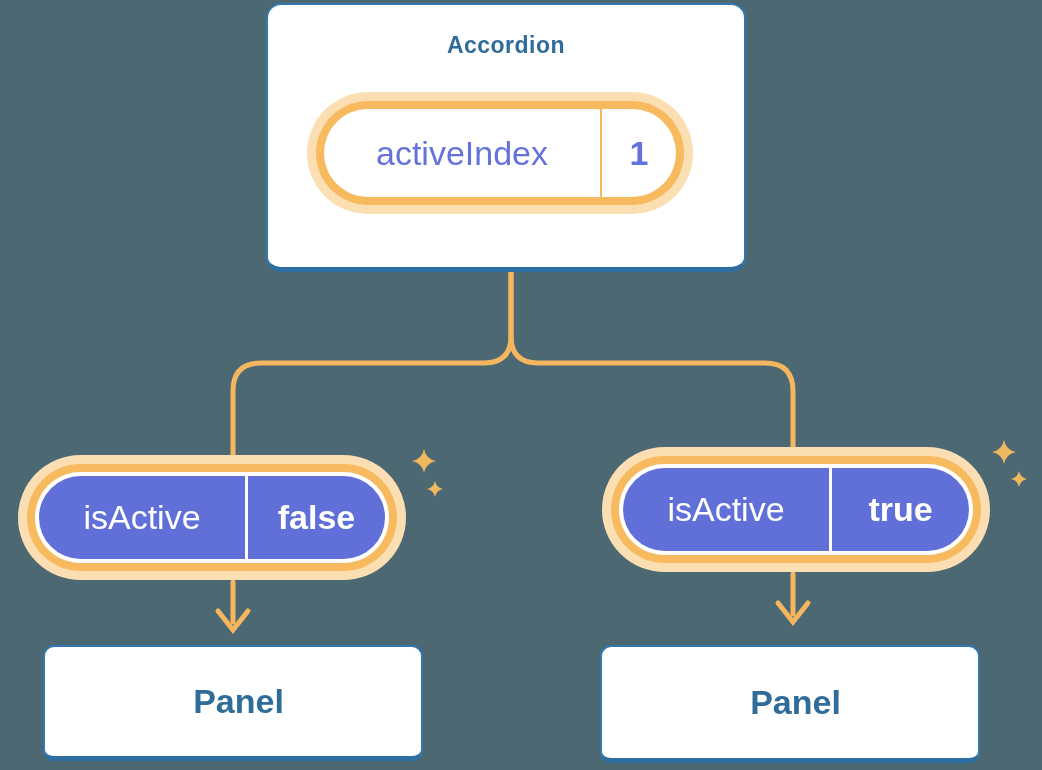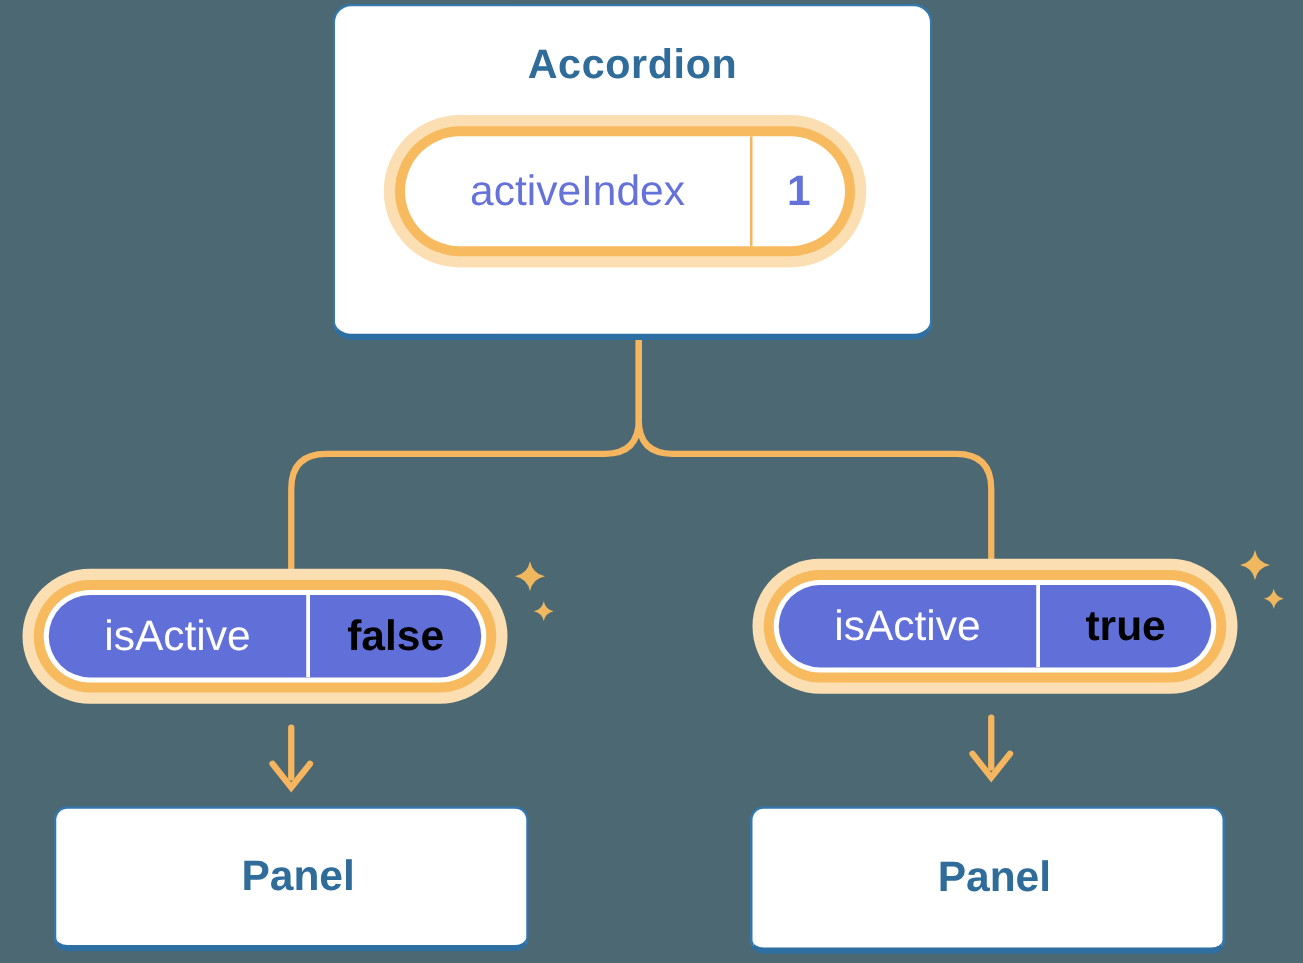--- a/index.html
+++ b/index.html
@@ -31,21 +31,21 @@
   .accordion-card {
     left: 266px; top: 3px;
     width: 480px; height: 269px;
     border-radius: 15px;
     display: flex;
     flex-direction: column;
     align-items: center;
   }
   .card-title {
     margin-top: 27px;
-    font-size: 33px;
+    font-size: 23px;
     font-weight: bold;
     color: #2F6C99;
     letter-spacing: 0.5px;
   }
   .panel-card {
     width: 380px; height: 116px;
     border-radius: 11px;
     display: flex;
     align-items: center;
     justify-content: center;
@@ -80,34 +80,34 @@
     display: flex;
     align-items: stretch;
     overflow: hidden;
   }
   .pill-core.light {
     background: #FFFFFF;
     width: 352px; height: 88px;
   }
   .pill-core.purple {
     background: #6170D8;
-    width: 346px; height: 66px; justify-content: flex-end;
+    width: 346px; height: 83px; justify-content: flex-end;
   }
   .cell {
     display: flex;
     align-items: center;
     justify-content: center;
     font-size: 34px;
   }
   .light .cell.name  { width: 276px; color: #6572DA; }
   .light .divider    { width: 2px; background: #F5B65F; }
   .light .cell.value { flex: 1; color: #6572DA; font-weight: bold; }
   .purple .cell.name  { width: 206px; color: #FFFFFF; }
   .purple .divider    { width: 3px; background: #FFFFFF; }
-  .purple .cell.value { flex: 1; color: #000000; font-weight: bold; }
+  .purple .cell.value { flex: 1; color: #ffffff; font-weight: bold; }
   .state-pill { left: 307px; top: 92px; }
   .prop-pill-left  { left: 18px;  top: 455px; }
   .prop-pill-right { left: 602px; top: 447px; }
 </style>
 </head>
 <body>
 
 <div class="canvas">
 
   <svg class="overlay" viewBox="0 0 1042 770" width="1042" height="770">

